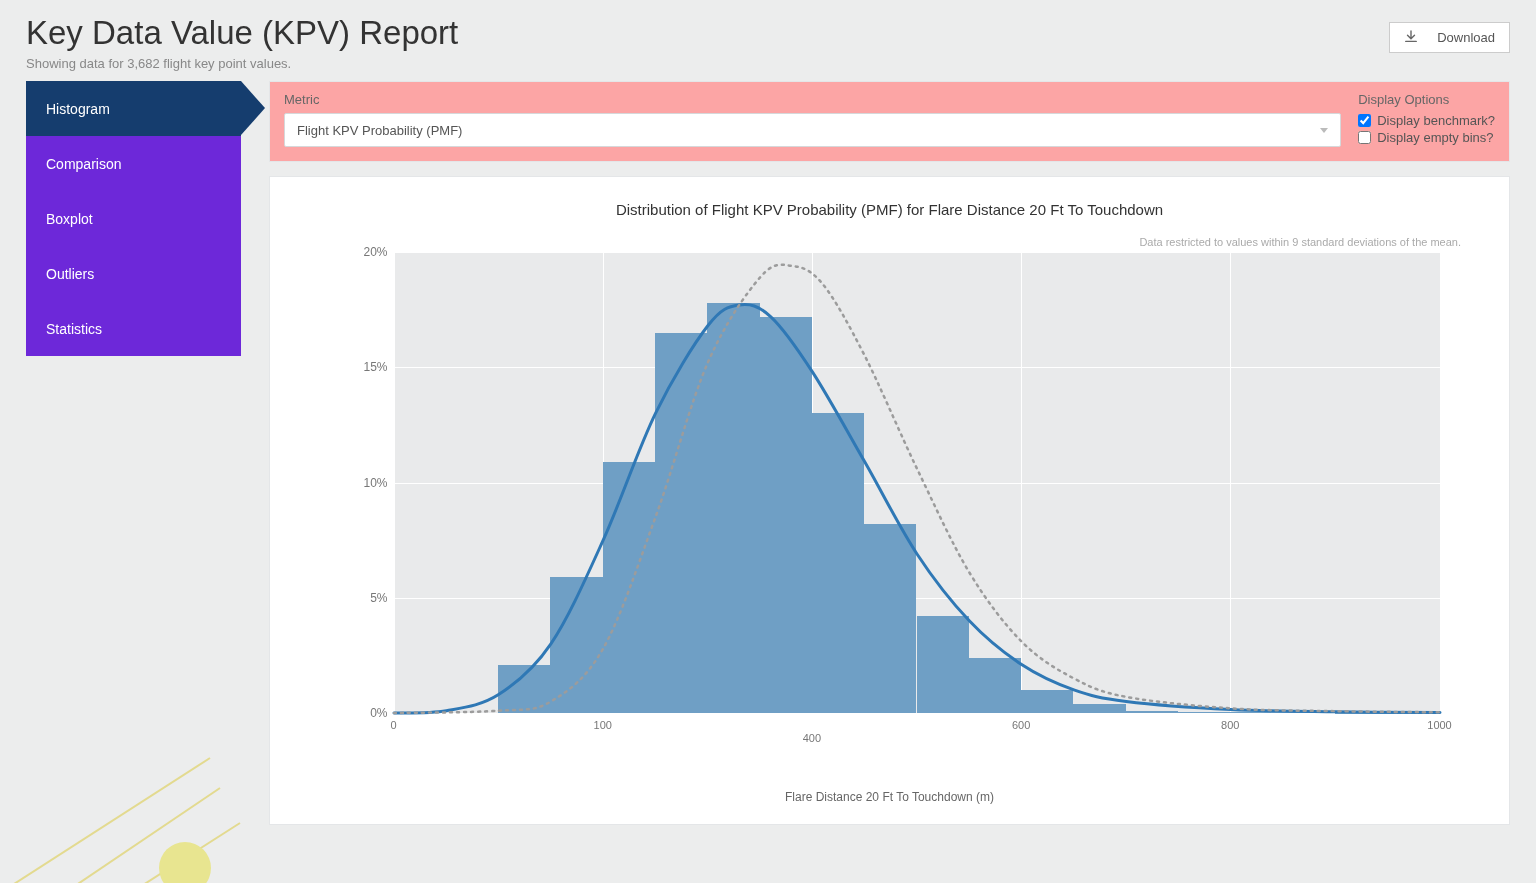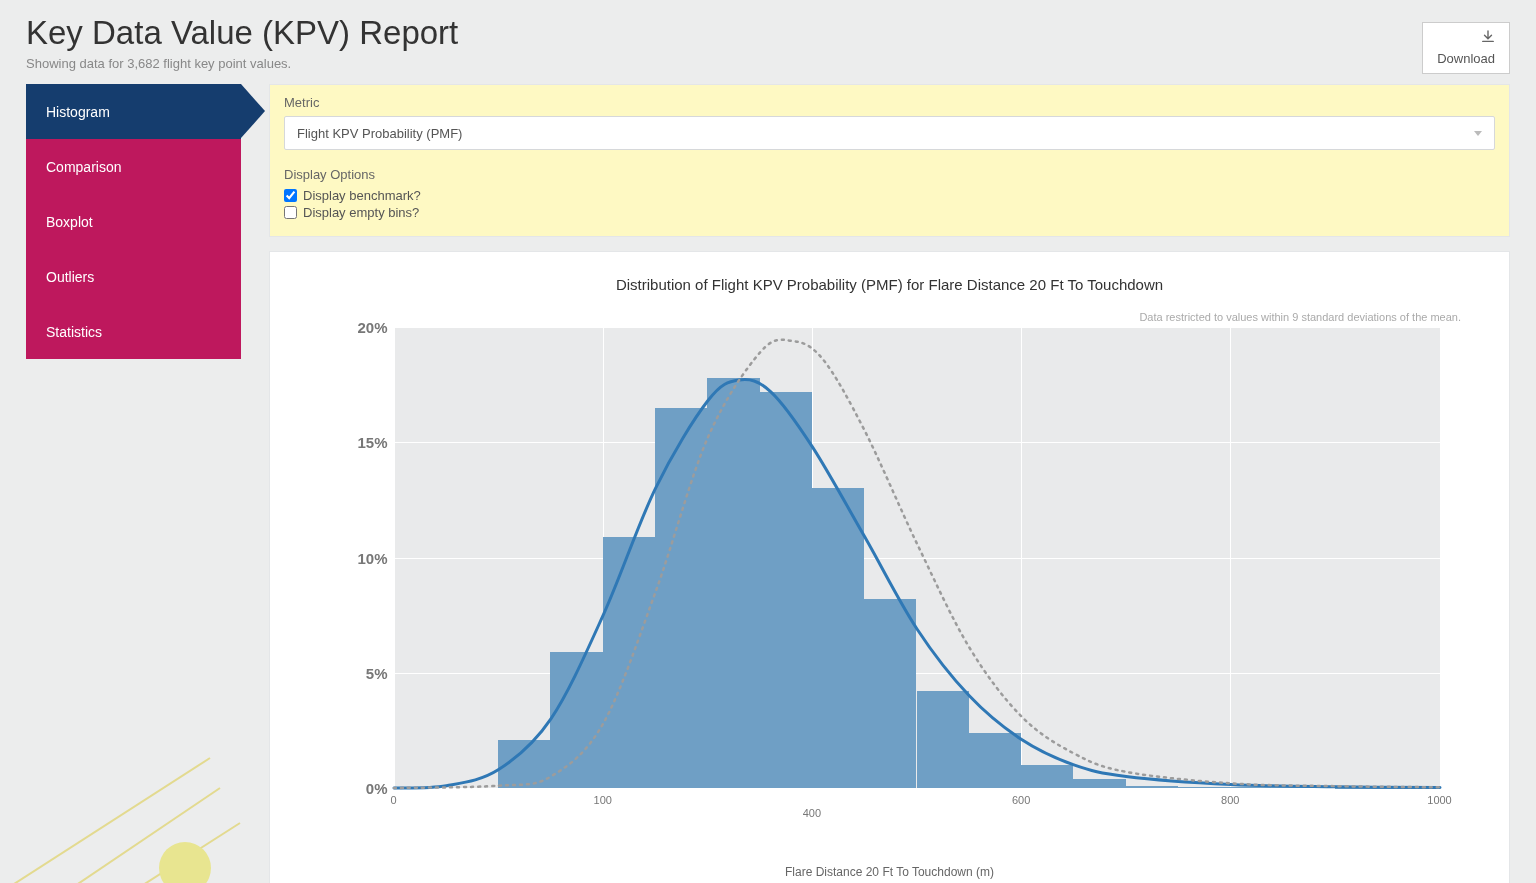--- a/index.html
+++ b/index.html
@@ -28,45 +28,44 @@
   margin-top: 4px;
 }
 .download-btn {
   background: #fff;
   border: 1px solid #ccc;
   padding: 7px 14px;
   font-size: 13px;
   color: #555;
   cursor: pointer;
   display: flex;
-  align-items: flex-end;
-  gap: 7px;
+  align-items: flex-start;
+  gap: 19px;
   margin-top: 8px;
-  flex-direction: column;
 }
 .download-btn svg { width: 14px; height: 14px; }
 .body-row {
   display: flex;
   margin-top: 10px;
   padding: 0 26px 0 26px;
 }
 .tabs {
   width: 215px;
   flex-shrink: 0;
 }
 .tab {
   height: 55px;
   display: flex;
   align-items: center;
   padding-left: 20px;
   color: #fff;
   font-size: 14px;
   cursor: pointer;
   position: relative;
-  background: #be185d;
+  background: #6d28d9;
 }
 .tab.active {
   background: #153d6e;
   z-index: 2;
 }
 .tab.active::after {
   content: "";
   position: absolute;
   right: -24px;
   top: 0;
@@ -75,26 +74,25 @@
   border-bottom: 27.5px solid transparent;
   border-left: 24px solid #153d6e;
 }
 .main {
   flex: 1;
   margin-left: 28px;
   display: flex;
   flex-direction: column;
 }
 .controls {
-  background: #fef9c3;
+  background: #fca5a5;
   border: 1px solid #e4e6e8;
   padding: 10px 14px 14px 14px;
   display: flex;
   gap: 17px;
-  flex-direction: column;
 }
 .ctrl-col { display: flex; flex-direction: column; }
 .ctrl-col.metric, .ctrl-col.splitby { flex: 1; }
 .ctrl-label {
   font-size: 13px;
   color: #666;
   margin-bottom: 6px;
 }
 .select {
   background: #fff;
@@ -166,24 +164,23 @@
   text-align: center;
   font-size: 12px;
   color: #666;
   margin-top: 28px;
 }
 .ytick {
   position: absolute;
   right: 100%;
   margin-right: 6px;
   transform: translateY(-50%);
-  font-size: 15px;
+  font-size: 12px;
   color: #777;
   white-space: nowrap;
-  font-weight: bold;
 }
 .xtick {
   position: absolute;
   top: 100%;
   margin-top: 6px;
   transform: translateX(-50%);
   font-size: 11px;
   color: #777;
 }
 .plot {

